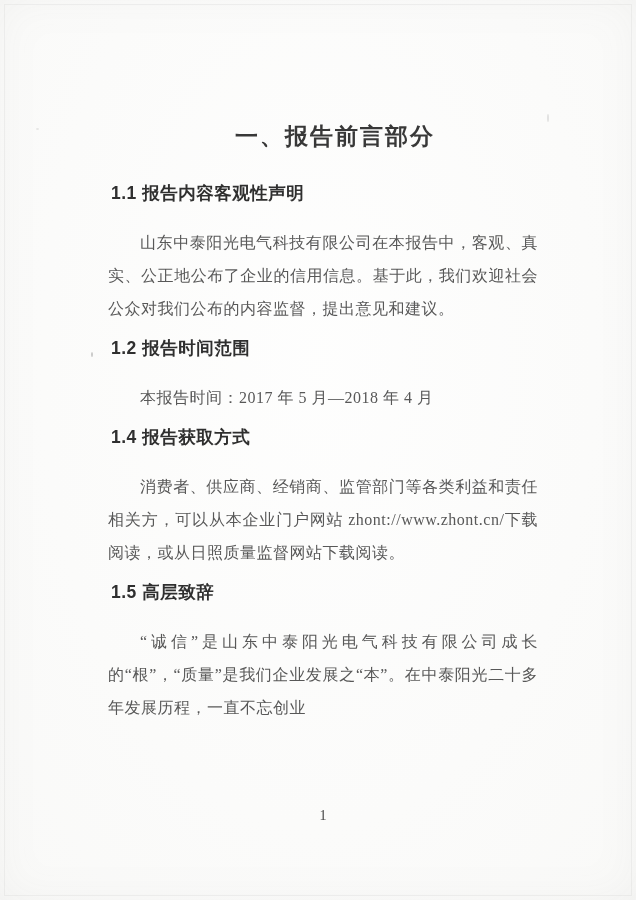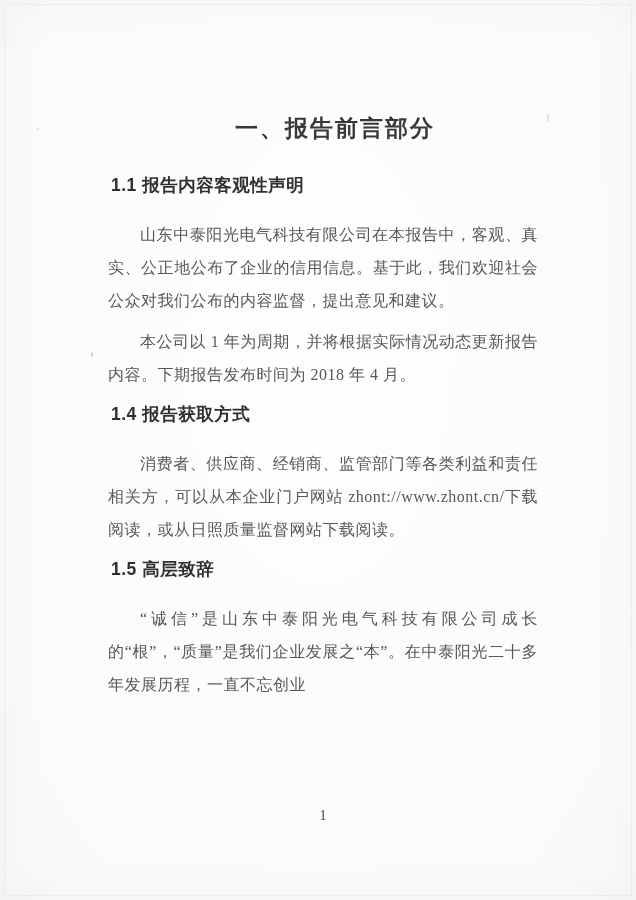--- a/index.html
+++ b/index.html
@@ -20,21 +20,21 @@
   }
   .page-border {
     position: absolute;
     inset: 4px;
     border: 1px solid rgba(150,150,150,0.10);
     pointer-events: none;
   }
   .content {
     position: absolute;
     left: 100px;
-    top: 0;
+    top: 8px;
     width: 446px;
   }
   .doc-title {
     margin: 112px 0 27px 0;
     text-align: center;
     transform: translateX(12px);
     font-family: "Liberation Serif", "DejaVu Serif", serif;
     font-size: 23px;
     line-height: 34px;
     font-weight: bold;
@@ -95,23 +95,26 @@
 
   <div class="content">
 
     <h1 class="doc-title">一、报告前言部分</h1>
 
     <section>
       <h2 class="sec-heading">1.1 报告内容客观性声明</h2>
       <p class="sec-body">山东中泰阳光电气科技有限公司在本报告中，客观、真实、公正地公布了企业的信用信息。基于此，我们欢迎社会公众对我们公布的内容监督，提出意见和建议。</p>
     </section>
 
+    <section>
+      <h2 class="sec-heading">1.2 报告时间范围</h2>
+      <p class="sec-body">本报告时间：2017 年 5 月—2018 年 4 月</p>
+    </section>
 
     <section>
-      <p class="sec-body">本公司以 1 年为周期，并将根据实际情况动态更新报告内容。下期报告发布时间为 2018 年 4 月。</p>
     </section>
 
     <section>
       <h2 class="sec-heading">1.4 报告获取方式</h2>
       <p class="sec-body">消费者、供应商、经销商、监管部门等各类利益和责任相关方，可以从本企业门户网站 zhont://www.zhont.cn/下载阅读，或从日照质量监督网站下载阅读。</p>
     </section>
 
     <section>
       <h2 class="sec-heading">1.5 高层致辞</h2>
       <p class="sec-body">“诚信”是山东中泰阳光电气科技有限公司成长的“根”，“质量”是我们企业发展之“本”。在中泰阳光二十多年发展历程，一直不忘创业</p>

